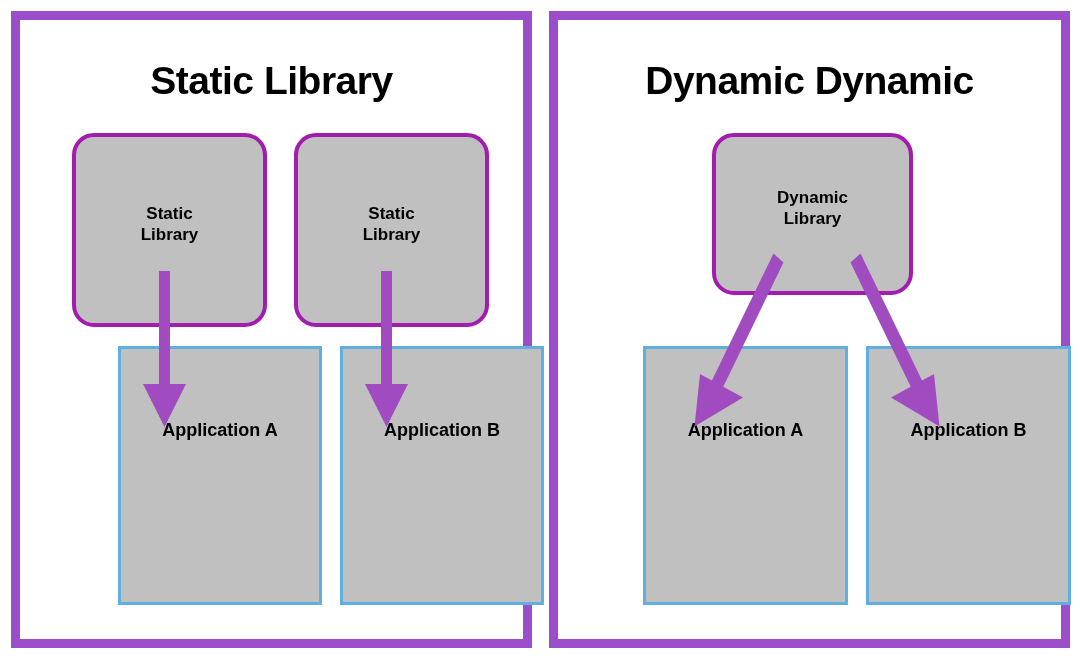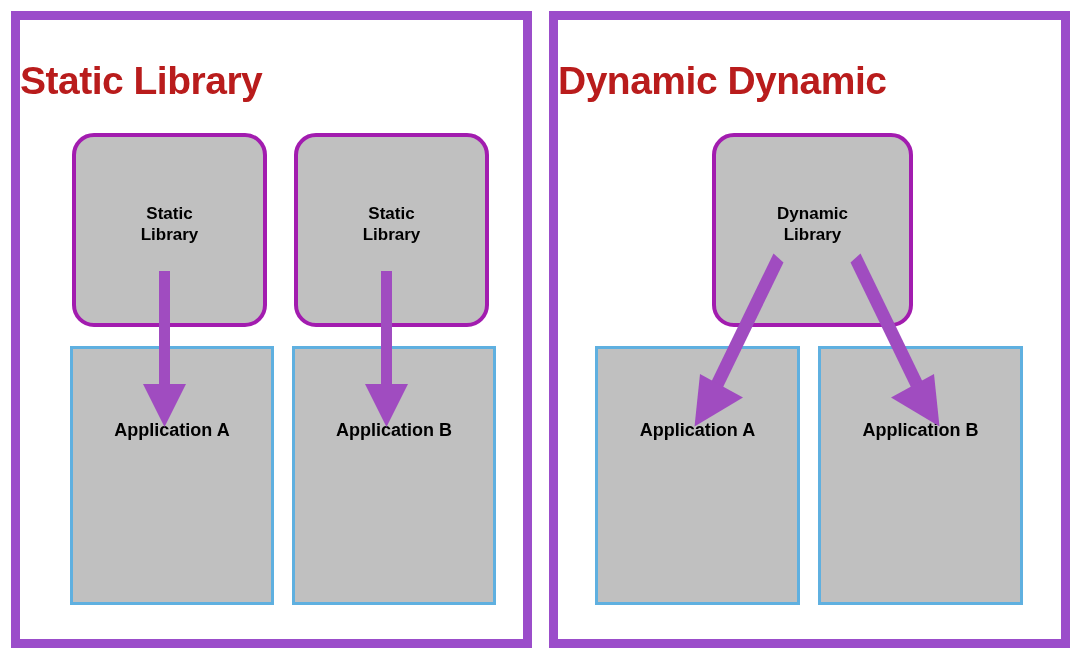--- a/index.html
+++ b/index.html
@@ -27,24 +27,24 @@
     background: #ffffff;
   }
   #panel-static  { left: 11px;  width: 521px; }
   #panel-dynamic { left: 549px; width: 521px; }
 
   .panel-title {
     position: absolute;
     top: 40px;
     left: 0;
     width: 100%;
-    text-align: left;
+    text-align: center;
     font-size: 39px;
     font-weight: bold;
-    color: #b91c1c;
+    color: #000000;
     letter-spacing: -0.5px;
     line-height: 1.1;
     white-space: nowrap;
   }
 
   .lib-box {
     position: absolute;
     box-sizing: border-box;
     background: #c0c0c0;
     border: 4px solid #a21caf;
@@ -64,20 +64,21 @@
   }
 
   .app-box {
     position: absolute;
     box-sizing: border-box;
     background: #c0c0c0;
     border: 3px solid #5fb0e0;
     display: flex;
     align-items: center;
     justify-content: center;
+    margin-left: 48px;
   }
   .app-label {
     font-size: 18px;
     font-weight: bold;
     color: #000000;
     position: relative;
     top: -45px;
     white-space: nowrap;
   }
 
@@ -119,21 +120,21 @@
 
     <div class="app-box" style="left: 272px; top: 326px; width: 204px; height: 259px;">
       <div class="app-label">Application B</div>
     </div>
   </div>
 
   <div class="panel" id="panel-dynamic">
 
     <div class="panel-title">Dynamic Dynamic</div>
 
-    <div class="lib-box" style="left: 154px; top: 113px; width: 201px; height: 194px;">
+    <div class="lib-box" style="left: 154px; top: 113px; width: 201px; height: 162px;">
       <div class="lib-label">
         <span>Dynamic</span><br>
         <span>Library</span>
       </div>
     </div>
 
     <div class="app-box" style="left: 37px; top: 326px; width: 205px; height: 259px;">
       <div class="app-label">Application A</div>
     </div>
 

